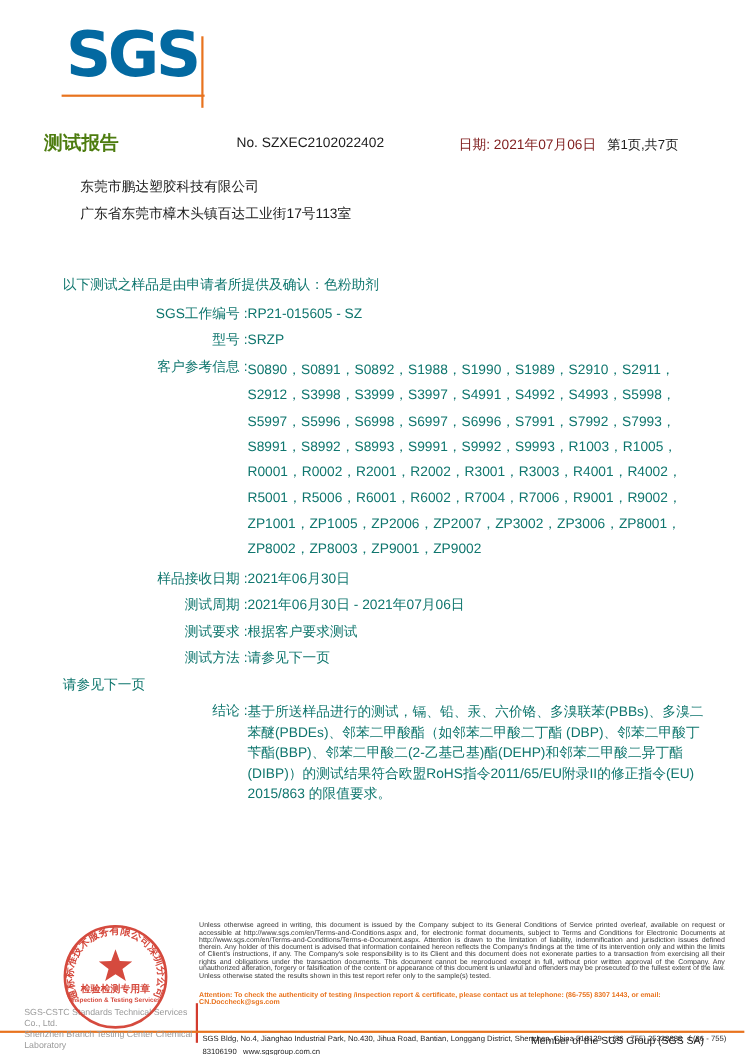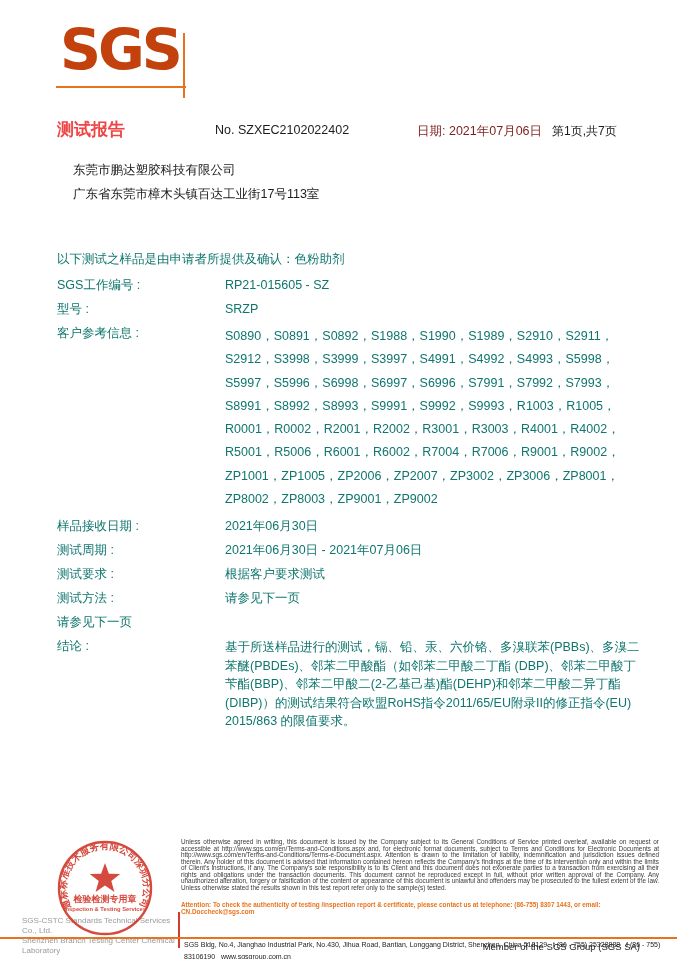--- a/index.html
+++ b/index.html
@@ -3,37 +3,37 @@
 <meta charset="utf-8">
 <style>
   html,body{margin:0;padding:0;background:#ffffff;}
   .page{
     position:relative;width:677px;height:959px;background:#fff;overflow:hidden;
     font-family:"Liberation Sans","DejaVu Sans",sans-serif;color:#222;
   }
   
   .logo-text{
     position:absolute;left:60px;top:22px;
-    font-size:57px;font-weight:700;letter-spacing:-3px;color:#c2410c;
+    font-size:57px;font-weight:700;letter-spacing:-3px;color:#0369a1;
     font-family:"DejaVu Sans","Liberation Sans",sans-serif;line-height:1;
   }
   .logo-hline{position:absolute;left:56px;top:86px;width:130px;height:2px;background:#e8731e;}
   .logo-vline{position:absolute;left:183px;top:33px;width:2px;height:65px;background:#e8731e;}
   
-  .doc-title{position:absolute;left:57px;top:118px;font-size:17px;font-weight:700;color:#ef4444;}
+  .doc-title{position:absolute;left:40px;top:118px;font-size:17px;font-weight:700;color:#4d7c0f;}
   .report-no{position:absolute;left:215px;top:123px;font-size:12.5px;color:#1c1c1c;}
   .report-date{position:absolute;left:417px;top:123px;font-size:12.5px;color:#7f1d1d;}
   .page-info{position:absolute;left:552px;top:123px;font-size:12px;color:#1c1c1c;}
   
   .applicant{position:absolute;left:73px;top:158px;font-size:12.5px;line-height:24px;color:#1c1c1c;}
   
   .content{position:absolute;left:57px;top:251px;width:585px;font-size:12.5px;color:#0f766e;}
   .intro{margin-bottom:9px;line-height:17px;}
   .field-row{display:flex;margin-bottom:7px;}
-  .field-label{width:168px;flex-shrink:0;line-height:17px;}
+  .field-label{width:168px;flex-shrink:0;line-height:17px;text-align:right;}
   .field-value{flex:1;line-height:17px;}
   .field-value.codes{line-height:23.3px;}
   .field-value.conclusion{line-height:18.5px;}
   
   .lab-lines{position:absolute;left:22px;top:916px;width:160px;font-size:8px;line-height:10px;color:#9a9a9a;z-index:1;}
   .stamp{position:absolute;left:42px;top:838px;z-index:2;opacity:.92;}
   .legal{
     position:absolute;left:181px;top:839px;width:478px;
     font-size:6.4px;line-height:6.55px;color:#3a3a3a;text-align:justify;
   }

